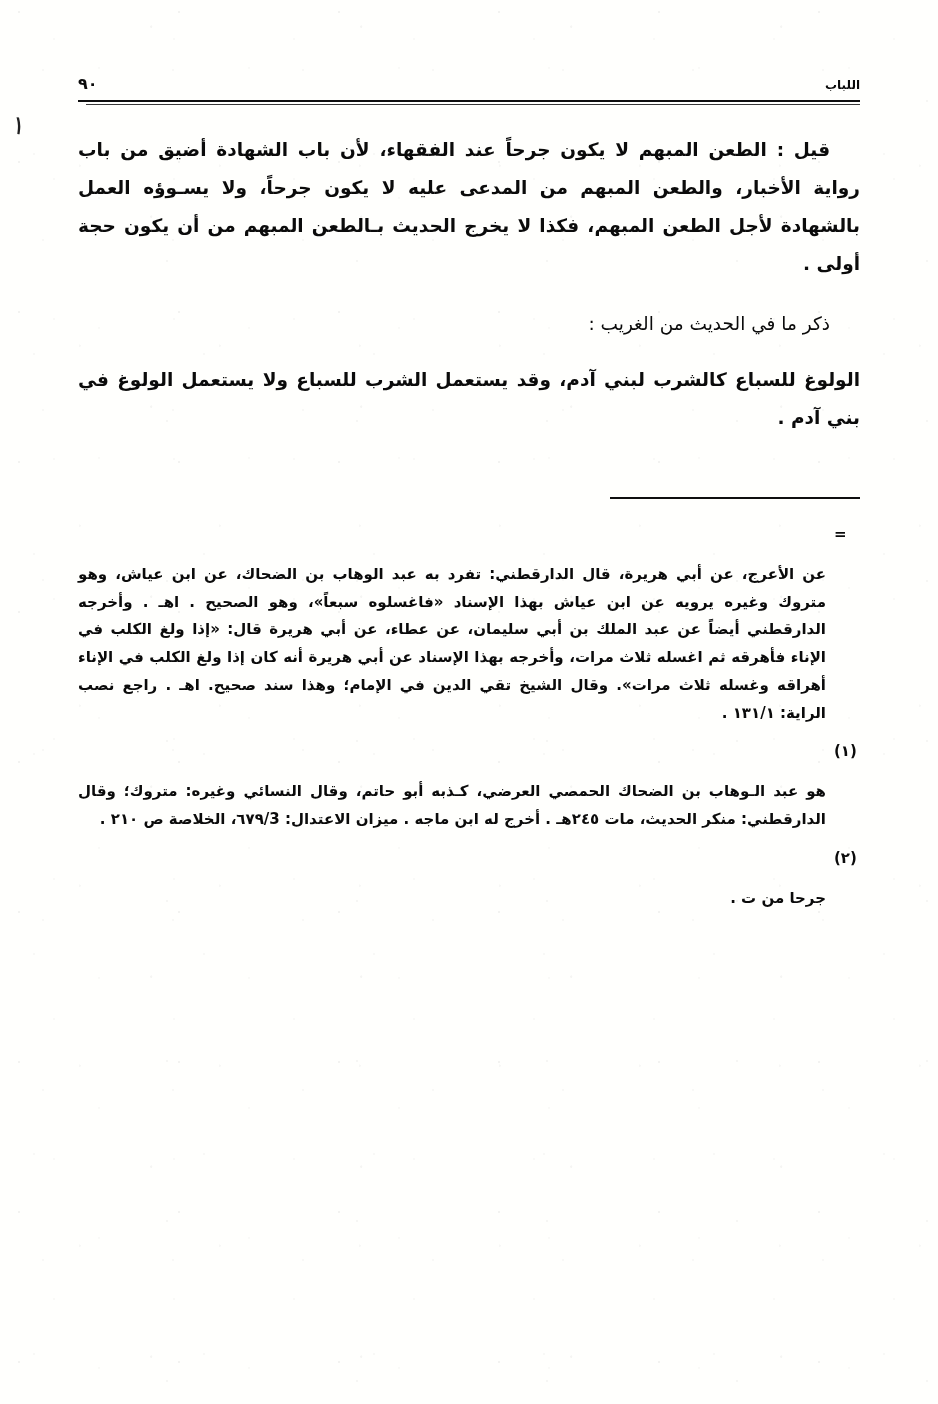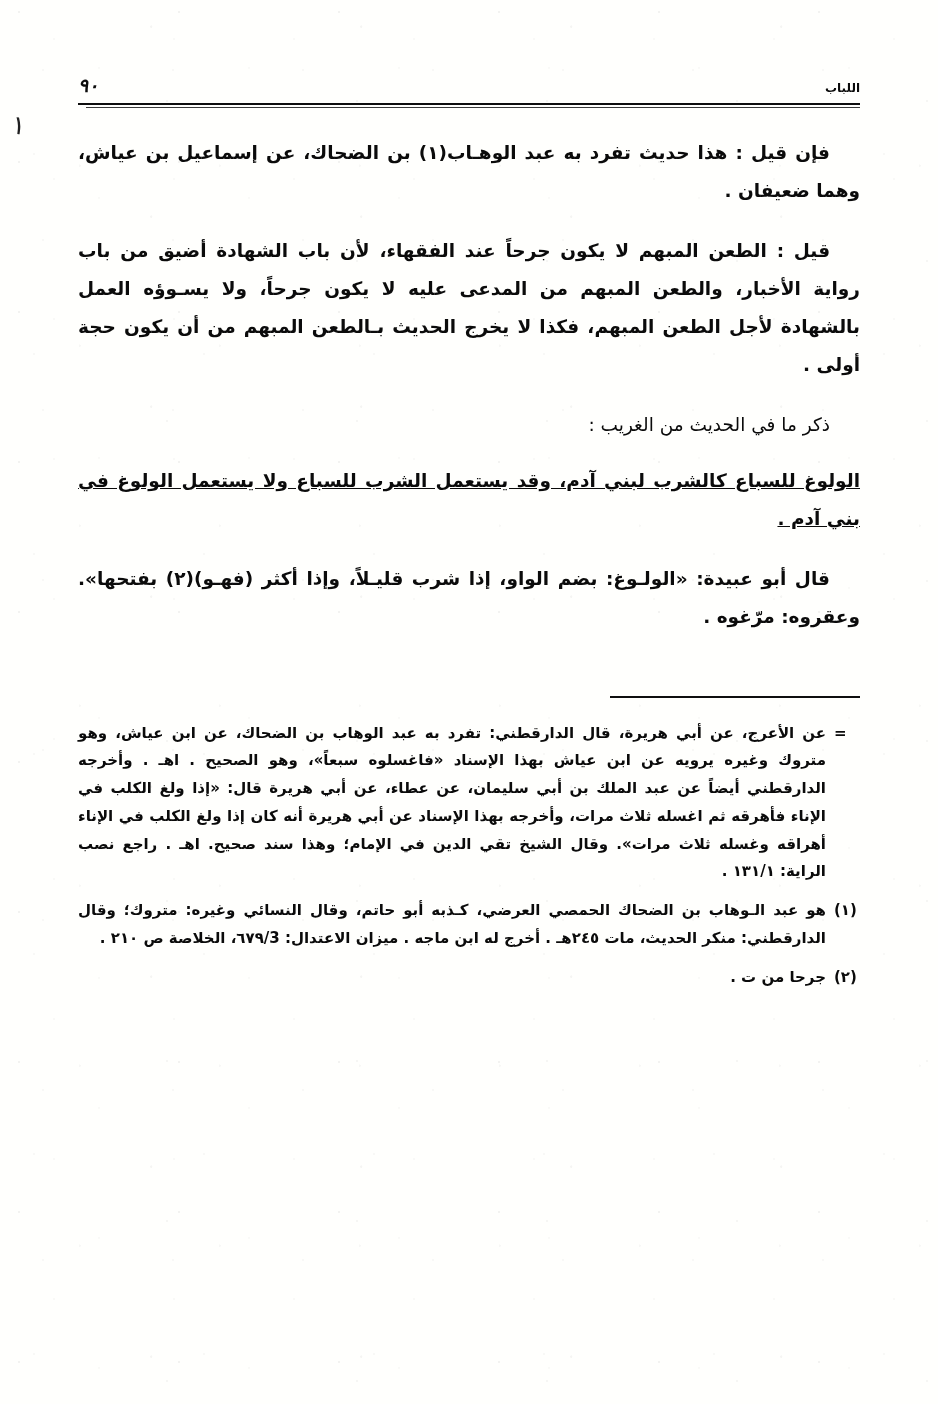--- a/index.html
+++ b/index.html
@@ -52,23 +52,22 @@
     flex-direction: row;
     justify-content: space-between;
     align-items: baseline;
     font-weight: bold;
   }
   .book-title {
     font-size: 12px;
     letter-spacing: .5px;
   }
   .page-number {
-    font-size: 19px;
+    font-size: 16px;
     letter-spacing: 1px;
-    font-style: italic;
   }
   .header-rule {
     margin-top: 7px;
     height: 0;
     border-top: 2.4px solid #111;
   }
   .header-rule-thin {
     margin-top: 2px;
     height: 0;
     border-top: 1px solid #3a3a3a;
@@ -89,21 +88,21 @@
     margin-top: 26px;
     font-size: 18.5px;
     line-height: 2.05;
     text-align: justify;
     font-weight: bold;
   }
   .para {
     margin-bottom: 22px;
     text-indent: 30px;
   }
-  .para.no-indent { text-indent: 0; text-decoration: underline; }
+  .para.no-indent { text-indent: 0; }
   .heading-line {
     margin-bottom: 12px;
     text-indent: 30px;
     font-weight: normal;
   }
 
   
   .fn-rule-wrap {
     margin-top: 60px;
     display: flex;
@@ -131,20 +130,21 @@
   }
   .fn-marker {
     flex: 0 0 auto;
     min-width: 26px;
     text-align: left;
     white-space: nowrap;
   }
   .fn-text {
     flex: 1 1 auto;
     text-align: justify;
+    margin-top: 40px;
   }
 </style>
 </head>
 <body>
 
 <div class="page">
   <div class="grain"></div>
 
   <div class="margin-mark">١</div>
 
@@ -152,27 +152,25 @@
 
     <div class="header-row">
       <div class="book-title">اللباب</div>
       <div class="page-number">٩٠</div>
     </div>
     <div class="header-rule"></div>
     <div class="header-rule-thin"></div>
 
     <div class="body">
 
-      <p class="para">فإن قيل : هذا حديث تفرد به عبد الوهـاب(١) بن الضحاك، عن إسماعيل بن عياش، وهما ضعيفان .</p>
       <p class="para">قيل : الطعن المبهم لا يكون جرحاً عند الفقهاء، لأن باب الشهادة أضيق من باب رواية الأخبار، والطعن المبهم من المدعى عليه لا يكون جرحاً، ولا يسـوؤه العمل بالشهادة لأجل الطعن المبهم، فكذا لا يخرج الحديث بـالطعن المبهم من أن يكون حجة أولى .</p>
 
       <p class="heading-line">ذكر ما في الحديث من الغريب :</p>
 
       <p class="para no-indent">الولوغ للسباع كالشرب لبني آدم، وقد يستعمل الشرب للسباع ولا يستعمل الولوغ في بني آدم .</p>
-      <p class="para">قال أبو عبيدة: «الولـوغ: بضم الواو، إذا شرب قليـلاً، وإذا أكثر (فهـو)(٢) بفتحها». وعقروه: مرّغوه .</p>
     </div>
 
     <div class="fn-rule-wrap">
       <div class="fn-rule"></div>
     </div>
 
     <div class="footnotes">
 
       <div class="fn-item">
         <div class="fn-marker">=</div>

